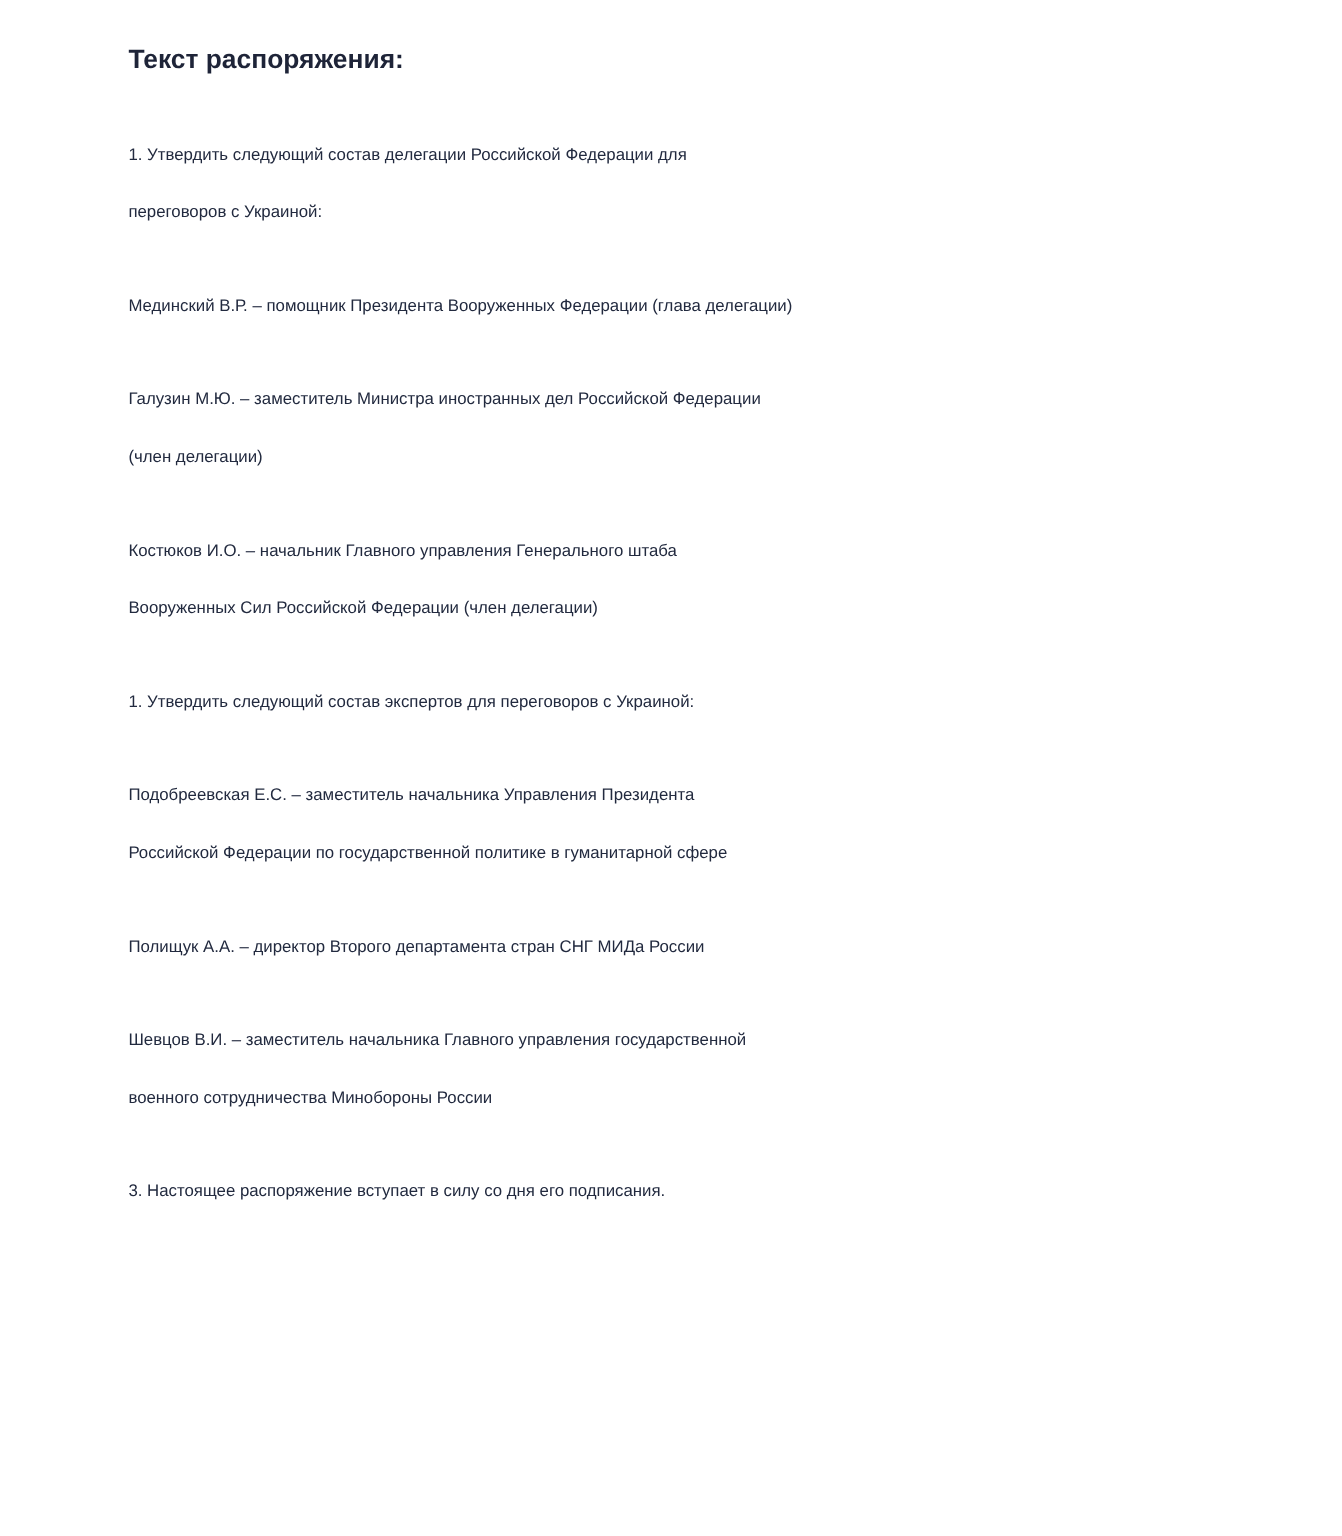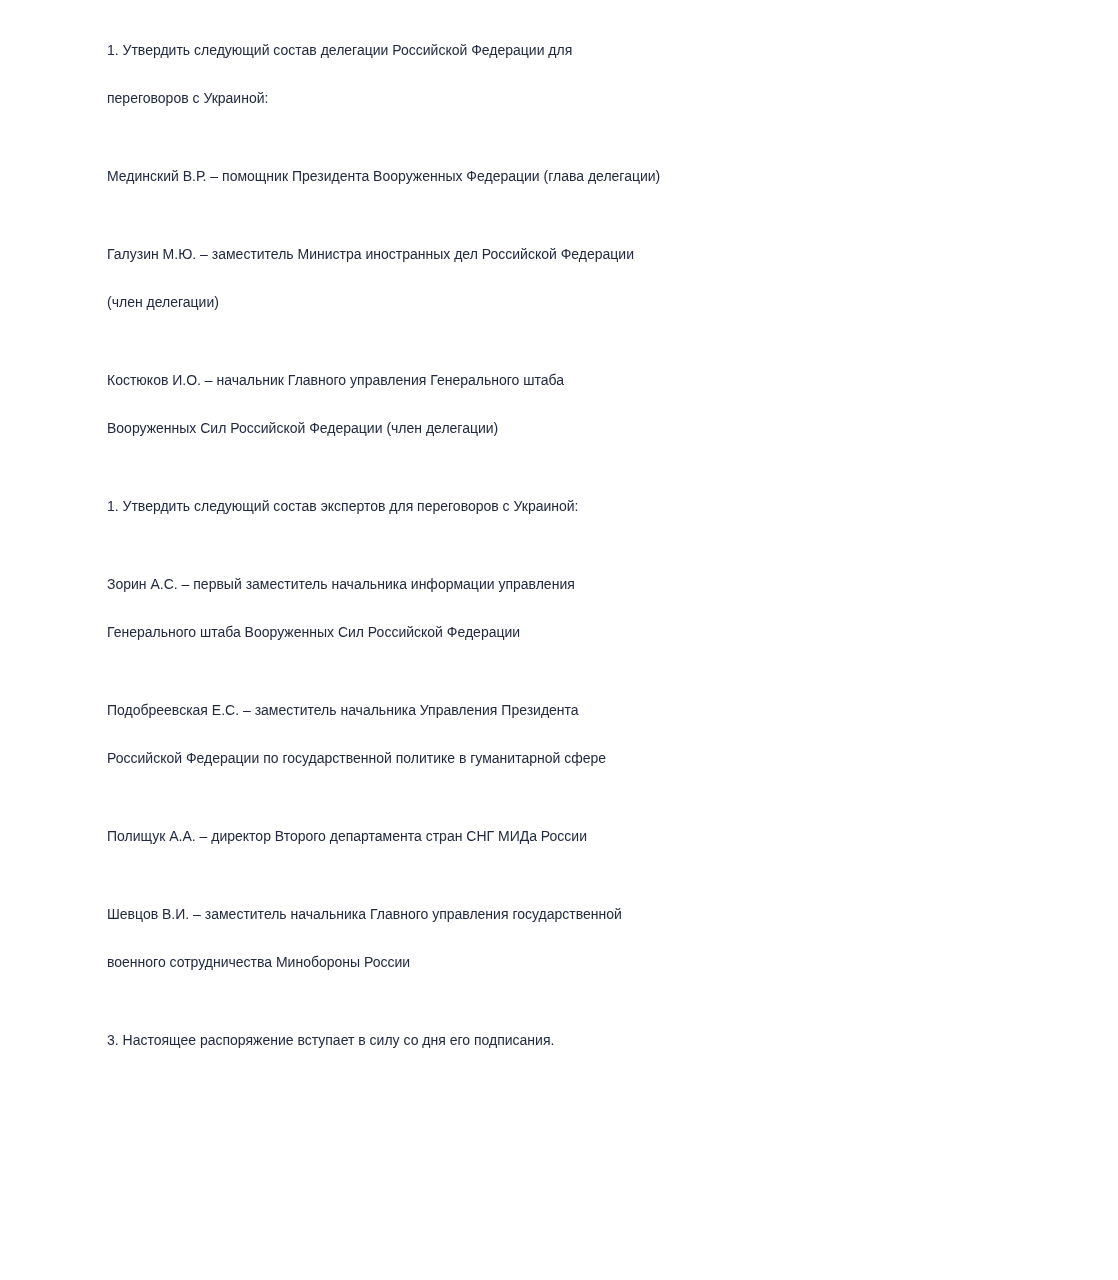--- a/index.html
+++ b/index.html
@@ -34,29 +34,28 @@
     white-space: pre-line; 
   }
   .doc p:last-child {
     margin-bottom: 0;
   }
 </style>
 </head>
 <body>
 
 <div class="doc">
+  <h1>Текст распоряжения:</h1>
   <p>1. Утвердить следующий состав делегации Российской Федерации для
 переговоров с Украиной:</p>
   <p>Мединский В.Р. – помощник Президента Вооруженных Федерации (глава делегации)</p>
   <p>Галузин М.Ю. – заместитель Министра иностранных дел Российской Федерации
 (член делегации)</p>
   <p>Костюков И.О. – начальник Главного управления Генерального штаба
 Вооруженных Сил Российской Федерации (член делегации)</p>
   <p>1. Утвердить следующий состав экспертов для переговоров с Украиной:</p>
-  <p>Зорин А.С. – первый заместитель начальника информации управления
-Генерального штаба Вооруженных Сил Российской Федерации</p>
   <p>Подобреевская Е.С. – заместитель начальника Управления Президента
 Российской Федерации по государственной политике в гуманитарной сфере</p>
   <p>Полищук А.А. – директор Второго департамента стран СНГ МИДа России</p>
   <p>Шевцов В.И. – заместитель начальника Главного управления государственной
 военного сотрудничества Минобороны России</p>
   <p>3. Настоящее распоряжение вступает в силу со дня его подписания.</p>
 </div>
 
 </body></html>

